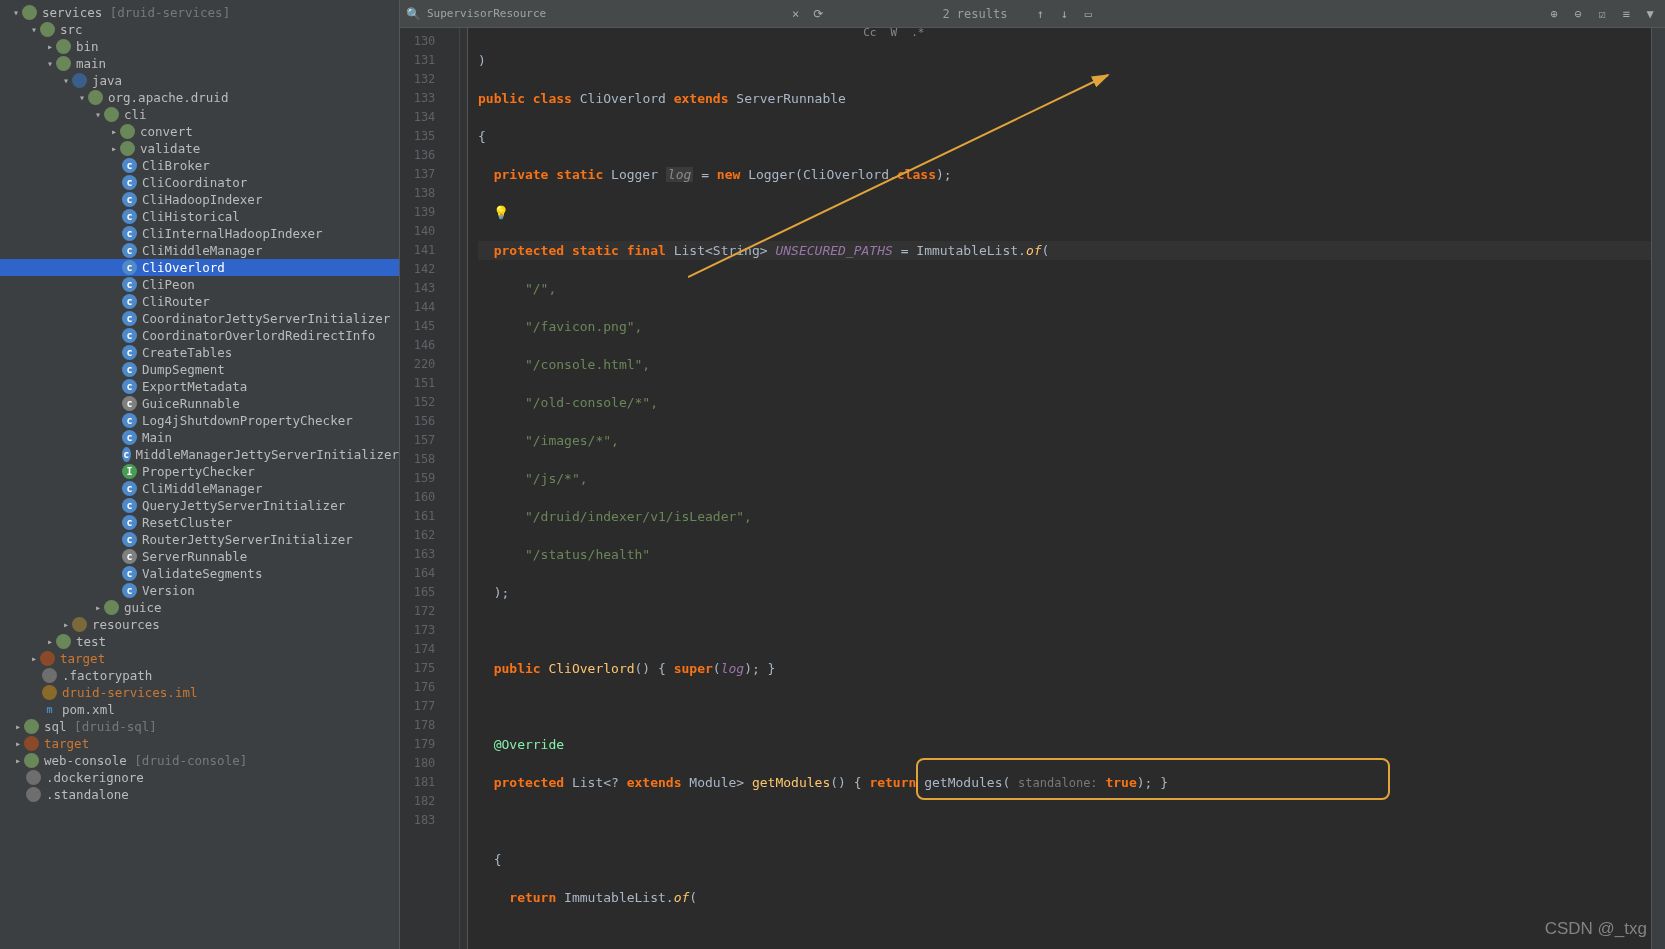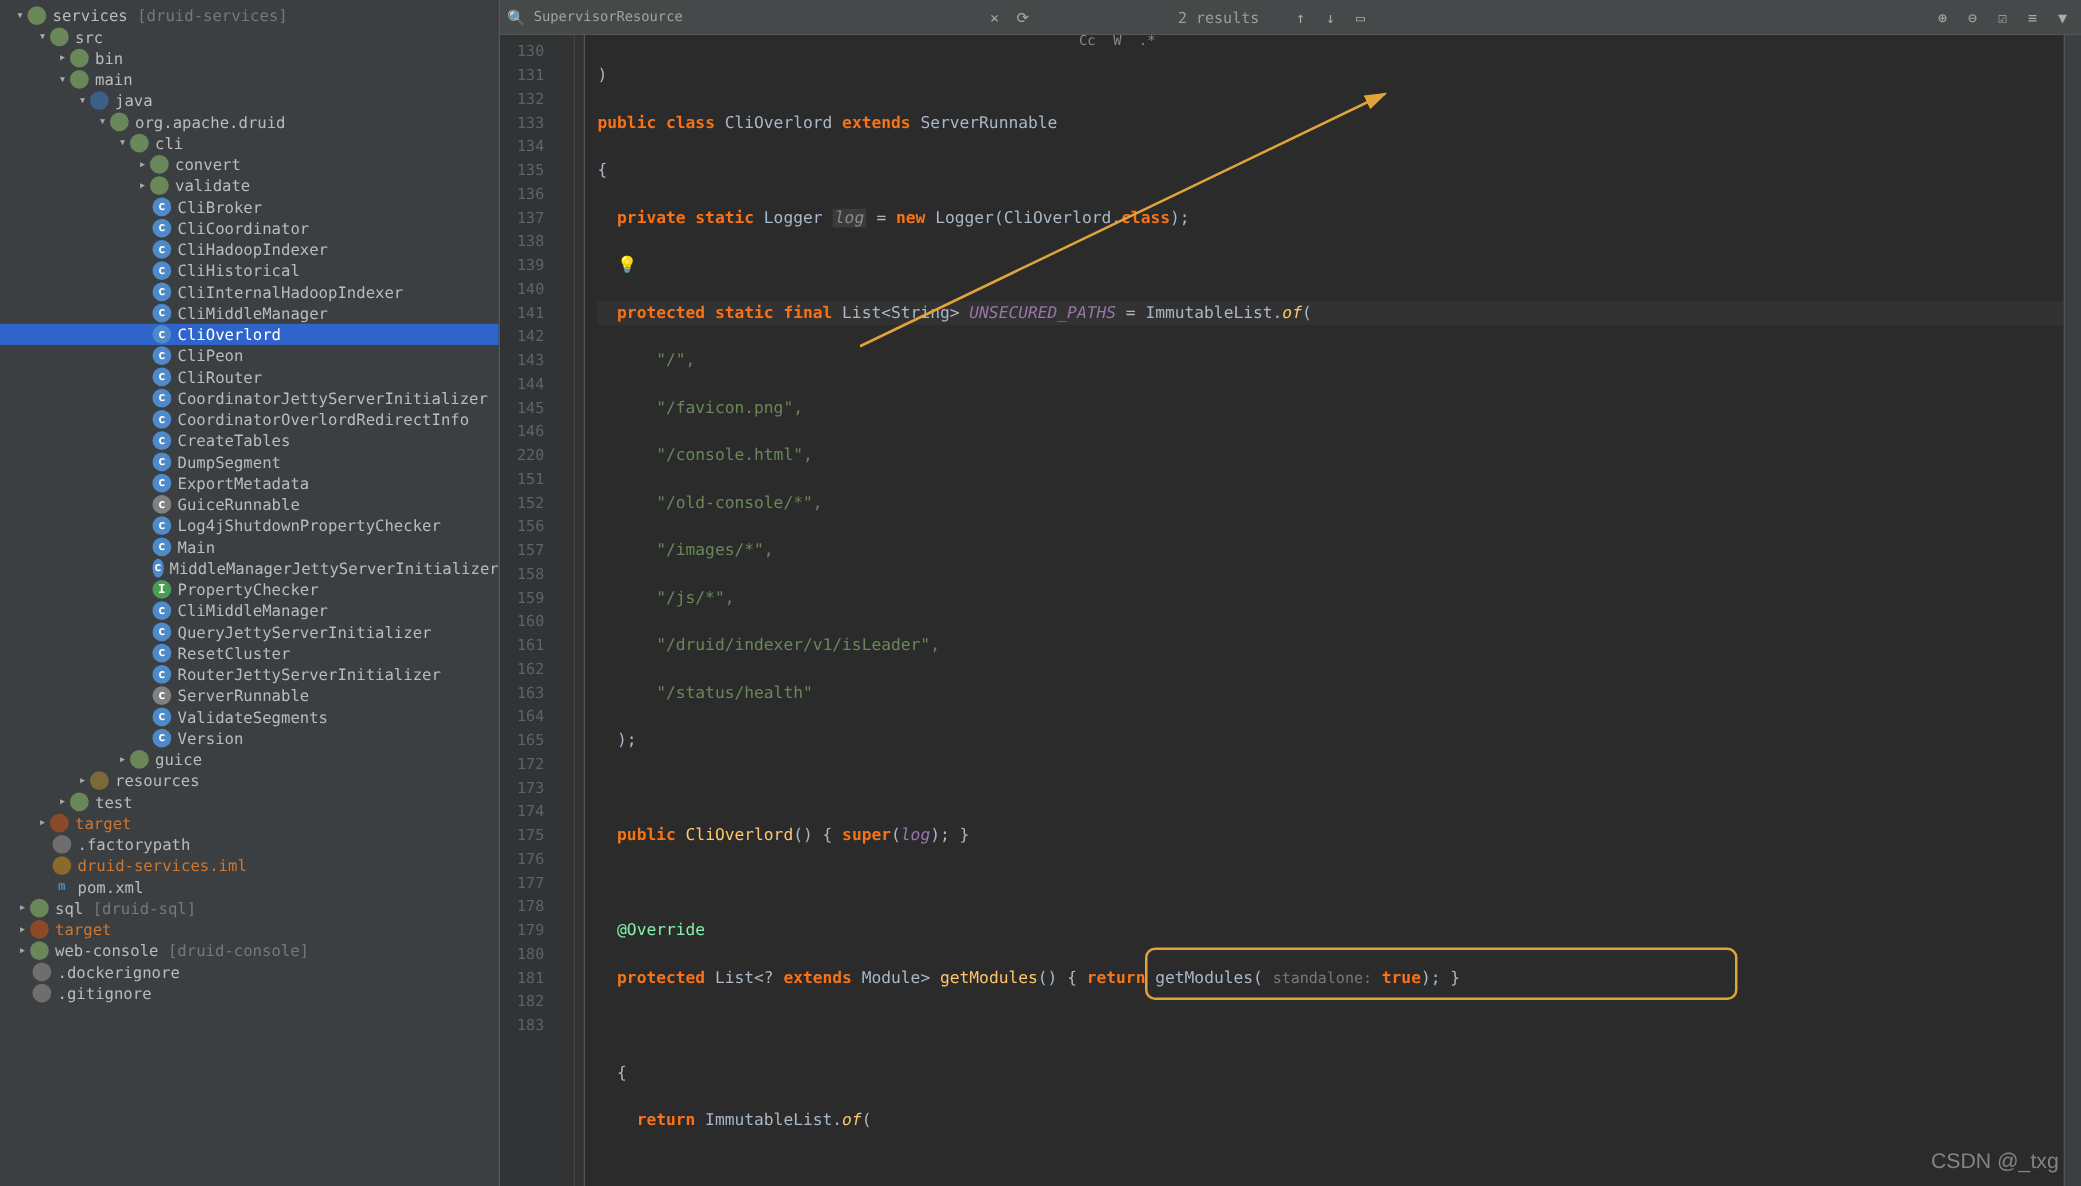--- a/index.html
+++ b/index.html
@@ -306,21 +306,21 @@
         <span class="icon icon-folder" style="background:#8a4a2a"></span>
         <span class="excluded">target</span>
       </div>
     <div class="tree-row" style="padding-left:12px"><span class="arrow">▸</span><span class="icon icon-folder"></span><span>web-console</span>&nbsp;<span class="suffix">[druid-console]</span></div>
     <div class="tree-row" style="padding-left:26px">
         <span class="icon icon-file"></span>
         <span>.dockerignore</span>
       </div>
     <div class="tree-row" style="padding-left:26px">
         <span class="icon icon-file"></span>
-        <span>.gitignore</span>
+        <span>.standalone</span>
       </div>
   </div>
 
   <div class="main">
 
     <div class="searchbar">
       <span class="search-icon">🔍</span>
       <input class="search-field" value="SupervisorResource" style="">
       <span class="sb-btn">×</span>
       <span class="sb-btn">⟳</span>

